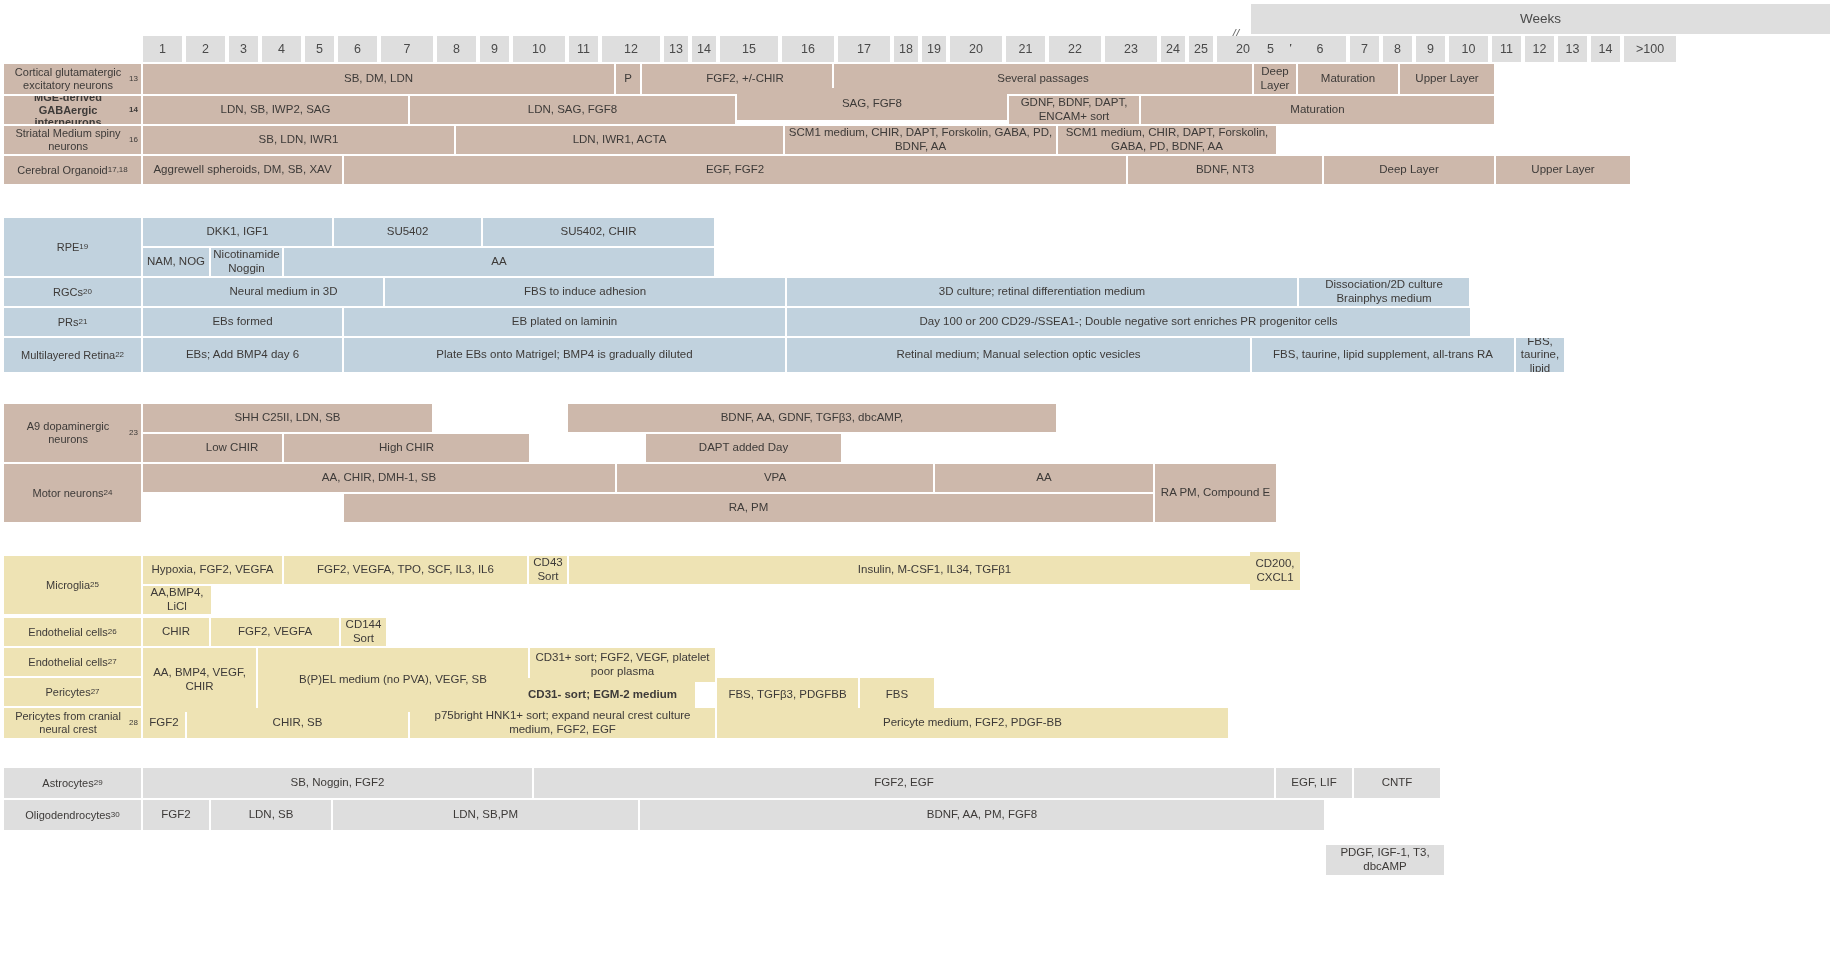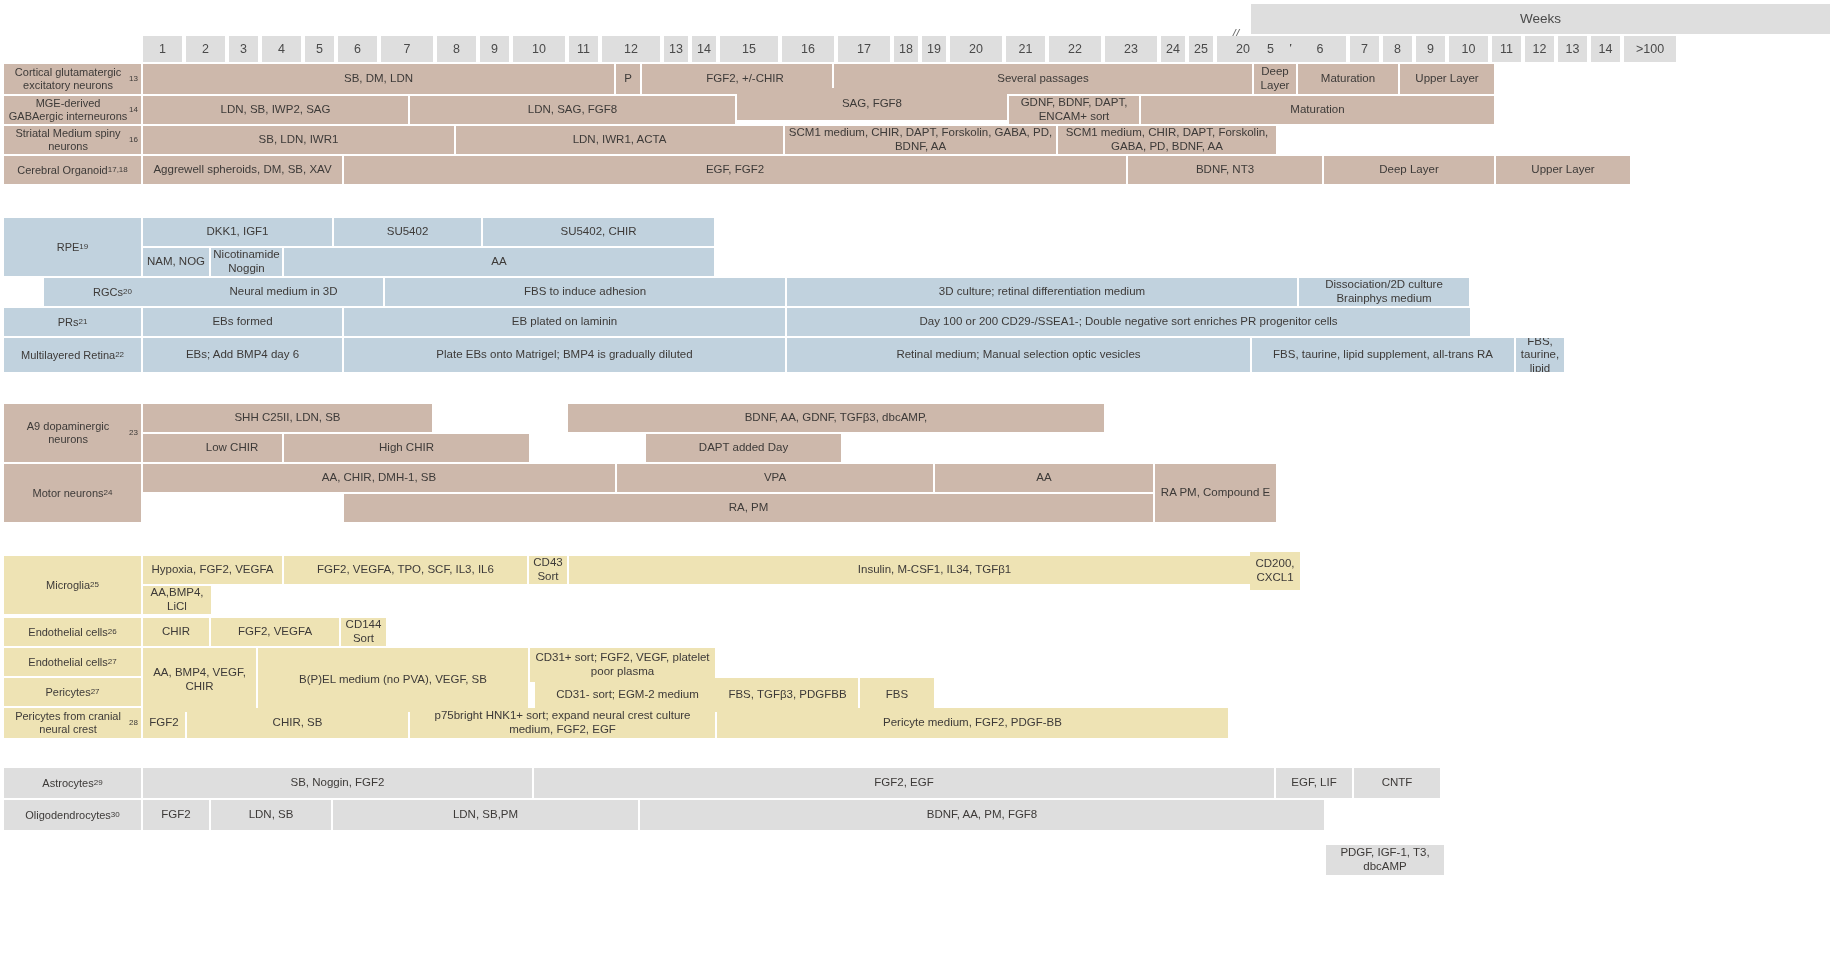--- a/index.html
+++ b/index.html
@@ -87,21 +87,21 @@
     <div class="cell hdr-tick" style="left: 1591px; top: 36px; width: 29px; height: 26px;">14</div>
     <div class="cell hdr-tick" style="left: 1624px; top: 36px; width: 52px; height: 26px;">&gt;100</div>
     <div class="cell c-brown lbl" style="left: 4px; top: 64px; width: 137px; height: 30px;">Cortical glutamatergic excitatory neurons <sup>13</sup></div>
     <div class="cell c-brown" style="left: 143px; top: 64px; width: 471px; height: 30px;">SB, DM, LDN</div>
     <div class="cell c-brown" style="left: 616px; top: 64px; width: 24px; height: 30px;">P</div>
     <div class="cell c-brown" style="left: 642px; top: 64px; width: 190px; height: 30px; padding-left: 19px;">FGF2, +/-CHIR</div>
     <div class="cell c-brown" style="left: 834px; top: 64px; width: 418px; height: 30px;">Several passages</div>
     <div class="cell c-brown" style="left: 1254px; top: 64px; width: 42px; height: 30px;">Deep Layer</div>
     <div class="cell c-brown" style="left: 1298px; top: 64px; width: 100px; height: 30px;">Maturation</div>
     <div class="cell c-brown" style="left: 1400px; top: 64px; width: 94px; height: 30px;">Upper Layer</div>
-    <div class="cell c-brown lbl" style="left: 4px; top: 96px; width: 137px; height: 28px;">MGE-derived GABAergic interneurons <sup>14</sup></div>
+    <div class="cell c-brown lbl" style="left: 4px; top: 96px; width: 137px; height: 28px; font-weight: bold;">MGE-derived GABAergic interneurons <sup>14</sup></div>
     <div class="cell c-brown" style="left: 143px; top: 96px; width: 265px; height: 28px;">LDN, SB, IWP2, SAG</div>
     <div class="cell c-brown" style="left: 410px; top: 96px; width: 325px; height: 28px;">LDN, SAG, FGF8</div>
     <div class="cell c-brown" style="left: 737px; top: 88px; width: 270px; height: 32px;">SAG, FGF8</div>
     <div class="cell c-brown" style="left: 1009px; top: 96px; width: 130px; height: 28px;">GDNF, BDNF, DAPT, ENCAM+ sort</div>
     <div class="cell c-brown" style="left: 1141px; top: 96px; width: 353px; height: 28px;">Maturation</div>
     <div class="cell c-brown lbl" style="left: 4px; top: 126px; width: 137px; height: 28px;">Striatal Medium spiny neurons <sup>16</sup></div>
     <div class="cell c-brown" style="left: 143px; top: 126px; width: 311px; height: 28px;">SB, LDN, IWR1</div>
     <div class="cell c-brown" style="left: 456px; top: 126px; width: 327px; height: 28px;">LDN, IWR1, ACTA</div>
     <div class="cell c-brown" style="left: 785px; top: 126px; width: 271px; height: 28px;">SCM1 medium, CHIR, DAPT, Forskolin, GABA, PD, BDNF, AA</div>
     <div class="cell c-brown" style="left: 1058px; top: 126px; width: 218px; height: 28px;">SCM1 medium, CHIR, DAPT, Forskolin, GABA, PD, BDNF, AA</div>
@@ -111,38 +111,38 @@
     <div class="cell c-brown" style="left: 1128px; top: 156px; width: 194px; height: 28px;">BDNF, NT3</div>
     <div class="cell c-brown" style="left: 1324px; top: 156px; width: 170px; height: 28px;">Deep Layer</div>
     <div class="cell c-brown" style="left: 1496px; top: 156px; width: 134px; height: 28px;">Upper Layer</div>
     <div class="cell c-blue lbl" style="left: 4px; top: 218px; width: 137px; height: 58px;">RPE <sup>19</sup></div>
     <div class="cell c-blue" style="left: 143px; top: 218px; width: 189px; height: 28px;">DKK1, IGF1</div>
     <div class="cell c-blue" style="left: 334px; top: 218px; width: 147px; height: 28px;">SU5402</div>
     <div class="cell c-blue" style="left: 483px; top: 218px; width: 231px; height: 28px;">SU5402, CHIR</div>
     <div class="cell c-blue" style="left: 143px; top: 248px; width: 66px; height: 28px;">NAM, NOG</div>
     <div class="cell c-blue" style="left: 211px; top: 248px; width: 71px; height: 28px;">Nicotinamide Noggin</div>
     <div class="cell c-blue" style="left: 284px; top: 248px; width: 430px; height: 28px;">AA</div>
-    <div class="cell c-blue lbl" style="left: 4px; top: 278px; width: 137px; height: 28px; margin-left: 40px;">RGCs <sup>20</sup></div>
+    <div class="cell c-blue lbl" style="left: 4px; top: 278px; width: 137px; height: 28px;">RGCs <sup>20</sup></div>
     <div class="cell c-blue" style="left: 143px; top: 278px; width: 240px; height: 28px; padding-left: 44px;">Neural medium in 3D</div>
     <div class="cell c-blue" style="left: 385px; top: 278px; width: 400px; height: 28px;">FBS to induce adhesion</div>
     <div class="cell c-blue" style="left: 787px; top: 278px; width: 510px; height: 28px;">3D culture; retinal differentiation medium</div>
     <div class="cell c-blue" style="left: 1299px; top: 278px; width: 170px; height: 28px;">Dissociation/2D culture Brainphys medium</div>
     <div class="cell c-blue lbl" style="left: 4px; top: 308px; width: 137px; height: 28px;">PRs <sup>21</sup></div>
     <div class="cell c-blue" style="left: 143px; top: 308px; width: 199px; height: 28px;">EBs formed</div>
     <div class="cell c-blue" style="left: 344px; top: 308px; width: 441px; height: 28px;">EB plated on laminin</div>
     <div class="cell c-blue" style="left: 787px; top: 308px; width: 683px; height: 28px;">Day 100 or 200 CD29-/SSEA1-; Double negative sort enriches PR progenitor cells</div>
     <div class="cell c-blue lbl" style="left: 4px; top: 338px; width: 137px; height: 34px;">Multilayered Retina <sup>22</sup></div>
     <div class="cell c-blue" style="left: 143px; top: 338px; width: 199px; height: 34px;">EBs; Add BMP4 day 6</div>
     <div class="cell c-blue" style="left: 344px; top: 338px; width: 441px; height: 34px;">Plate EBs onto Matrigel; BMP4 is gradually diluted</div>
     <div class="cell c-blue" style="left: 787px; top: 338px; width: 463px; height: 34px;">Retinal medium; Manual selection optic vesicles</div>
     <div class="cell c-blue" style="left: 1252px; top: 338px; width: 262px; height: 34px;">FBS, taurine, lipid supplement, all-trans RA</div>
     <div class="cell c-blue" style="left: 1516px; top: 338px; width: 48px; height: 34px;">FBS, taurine, lipid</div>
     <div class="cell c-brown lbl" style="left: 4px; top: 404px; width: 137px; height: 58px;">A9 dopaminergic neurons <sup>23</sup></div>
     <div class="cell c-brown" style="left: 143px; top: 404px; width: 289px; height: 28px;">SHH C25II, LDN, SB</div>
-    <div class="cell c-brown" style="left: 568px; top: 404px; width: 536px; height: 28px;">BDNF, AA, GDNF, TGFβ3, dbcAMP,</div>
+    <div class="cell c-brown" style="left: 568px; top: 404px; width: 488px; height: 28px;">BDNF, AA, GDNF, TGFβ3, dbcAMP,</div>
     <div class="cell c-brown" style="left: 143px; top: 434px; width: 139px; height: 28px; padding-left: 42px;">Low CHIR</div>
     <div class="cell c-brown" style="left: 284px; top: 434px; width: 245px; height: 28px;">High CHIR</div>
     <div class="cell c-brown" style="left: 646px; top: 434px; width: 195px; height: 28px;">DAPT added Day</div>
     <div class="cell c-brown lbl" style="left: 4px; top: 464px; width: 137px; height: 58px;">Motor neurons <sup>24</sup></div>
     <div class="cell c-brown" style="left: 143px; top: 464px; width: 472px; height: 28px;">AA, CHIR, DMH-1,  SB</div>
     <div class="cell c-brown" style="left: 617px; top: 464px; width: 316px; height: 28px;">VPA</div>
     <div class="cell c-brown" style="left: 935px; top: 464px; width: 218px; height: 28px;">AA</div>
     <div class="cell c-brown" style="left: 1155px; top: 464px; width: 121px; height: 58px;">RA PM, Compound E</div>
     <div class="cell c-brown" style="left: 344px; top: 494px; width: 809px; height: 28px;">RA, PM</div>
     <div class="cell c-yellow lbl" style="left: 4px; top: 556px; width: 137px; height: 58px;">Microglia <sup>25</sup></div>
@@ -154,21 +154,21 @@
     <div class="cell c-yellow" style="left: 1250px; top: 552px; width: 50px; height: 38px;">CD200, CXCL1</div>
     <div class="cell c-yellow lbl" style="left: 4px; top: 618px; width: 137px; height: 28px;">Endothelial cells <sup>26</sup></div>
     <div class="cell c-yellow" style="left: 143px; top: 618px; width: 66px; height: 28px;">CHIR</div>
     <div class="cell c-yellow" style="left: 211px; top: 618px; width: 128px; height: 28px;">FGF2, VEGFA</div>
     <div class="cell c-yellow" style="left: 341px; top: 618px; width: 45px; height: 28px;">CD144 Sort</div>
     <div class="cell c-yellow lbl" style="left: 4px; top: 648px; width: 137px; height: 28px;">Endothelial cells <sup>27</sup></div>
     <div class="cell c-yellow" style="left: 143px; top: 648px; width: 113px; height: 64px;">AA, BMP4, VEGF, CHIR</div>
     <div class="cell c-yellow" style="left: 258px; top: 648px; width: 270px; height: 64px;">B(P)EL medium (no PVA), VEGF, SB</div>
     <div class="cell c-yellow" style="left: 530px; top: 648px; width: 185px; height: 34px;">CD31+ sort; FGF2, VEGF, platelet poor plasma</div>
     <div class="cell c-yellow lbl" style="left: 4px; top: 678px; width: 137px; height: 28px;">Pericytes <sup>27</sup></div>
-    <div class="cell c-yellow" style="left: 535px; top: 678px; width: 185px; height: 34px;">CD31- sort; EGM-2 medium</div>
+    <div class="cell c-yellow" style="left: 510px; top: 678px; width: 185px; height: 34px; font-weight: bold;">CD31- sort; EGM-2 medium</div>
     <div class="cell c-yellow" style="left: 717px; top: 678px; width: 141px; height: 34px;">FBS, TGFβ3, PDGFBB</div>
     <div class="cell c-yellow" style="left: 860px; top: 678px; width: 74px; height: 34px;">FBS</div>
     <div class="cell c-yellow lbl" style="left: 4px; top: 708px; width: 137px; height: 30px;">Pericytes from cranial neural crest <sup>28</sup></div>
     <div class="cell c-yellow" style="left: 143px; top: 708px; width: 42px; height: 30px;">FGF2</div>
     <div class="cell c-yellow" style="left: 187px; top: 708px; width: 221px; height: 30px;">CHIR, SB</div>
     <div class="cell c-yellow" style="left: 410px; top: 708px; width: 305px; height: 30px;">p75bright HNK1+ sort; expand neural crest culture medium, FGF2, EGF</div>
     <div class="cell c-yellow" style="left: 717px; top: 708px; width: 511px; height: 30px;">Pericyte medium, FGF2, PDGF-BB</div>
     <div class="cell c-grey lbl" style="left: 4px; top: 768px; width: 137px; height: 30px;">Astrocytes <sup>29</sup></div>
     <div class="cell c-grey" style="left: 143px; top: 768px; width: 389px; height: 30px;">SB, Noggin, FGF2</div>
     <div class="cell c-grey" style="left: 534px; top: 768px; width: 740px; height: 30px;">FGF2, EGF</div>

